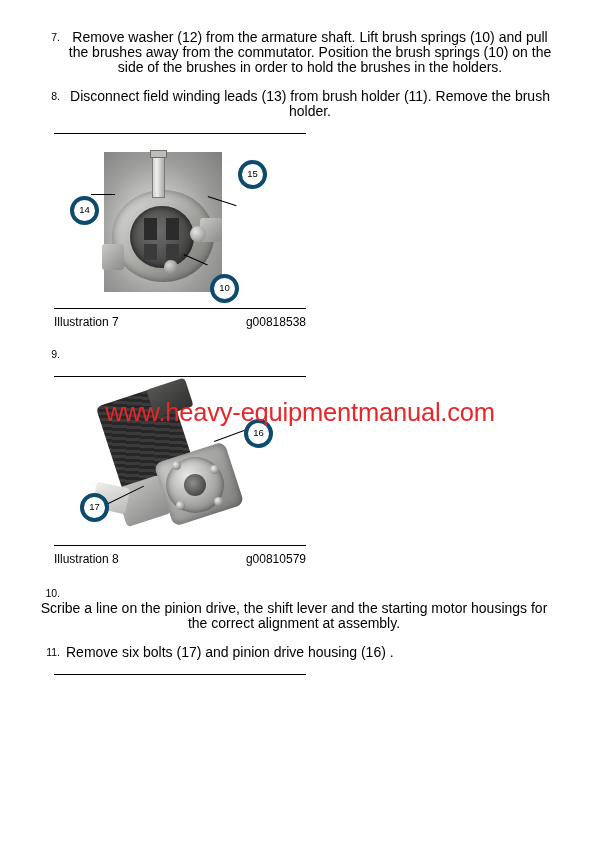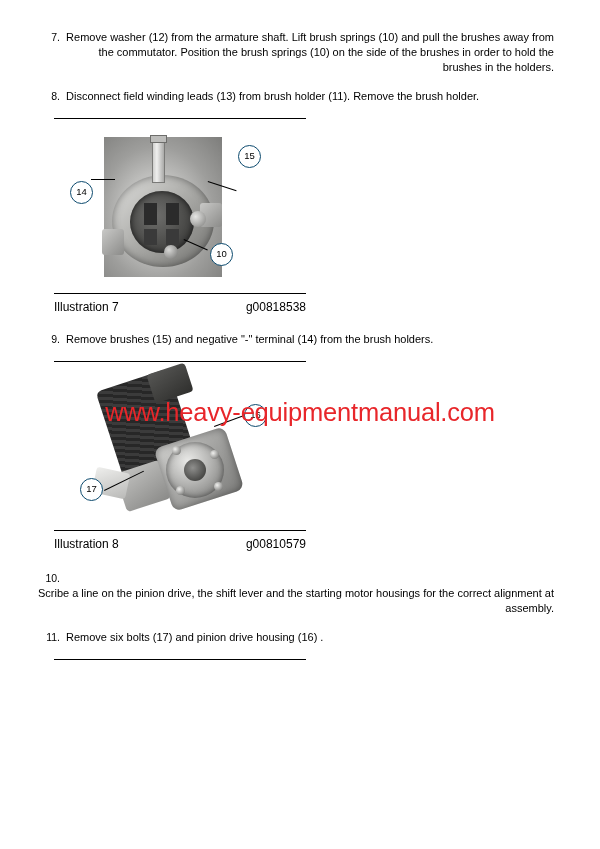--- a/index.html
+++ b/index.html
@@ -30,23 +30,23 @@
   }
   .step-num {
     width: 26px;
     min-width: 26px;
     text-align: right;
     padding-right: 6px;
     font-size: 10.5px;
     line-height: 15px;
   }
   .step-text {
-    font-size: 11px;
+    font-size: 14px;
     line-height: 15px;
-    text-align: right;
+    text-align: center;
     padding-right: 4px;
   }
 
   
   .figure {
     margin: 14px 0 0 20px;
     width: 252px;
   }
   .fig-rule {
     border-top: 1px solid #000;
@@ -226,21 +226,21 @@
     width: 40px; height: 30px;
     background: linear-gradient(160deg,#565654,#2f2f2d);
     transform: rotate(-18deg);
     border-radius: 4px;
   }
 
   
   .callout {
     position: absolute;
     width: 21px; height: 21px;
-    border: 1px solid #0c4a6e;
+    border: 4px solid #0c4a6e;
     border-radius: 50%;
     background: #ffffff;
     font-size: 9.5px;
     line-height: 19px;
     text-align: center;
     z-index: 5;
   }
   .leader {
     position: absolute;
     background: #000;
@@ -297,33 +297,32 @@
           <div class="knob-r"></div>
           <div class="knob-b"></div>
         </div>
 
         <div class="leader" style="left:37px; top:60px; width:24px;"></div>
         <div class="leader" style="left:154px; top:62px; width:30px; transform:rotate(18deg);"></div>
         <div class="leader" style="left:130px; top:120px; width:26px; transform:rotate(24deg);"></div>
 
         <div class="callout" style="left:16px; top:62px;">14</div>
         <div class="callout" style="left:184px; top:26px;">15</div>
-        <div class="callout" style="left:156px; top:124px;">10</div>
+        <div class="callout" style="left:156px; top:140px;">10</div>
       </div>
     </div>
     <div class="fig-rule"></div>
     <div class="fig-caption">
       <span>Illustration 7</span>
       <span>g00818538</span>
     </div>
   </div>
 
   <div class="step" style="margin-top:18px;">
     <div class="step-num">9.</div>
-    <div class="step-text">Remove brushes (15) and negative "-" terminal (14) from the brush holders.</div>
   </div>
 
   <div class="figure">
     <div class="fig-rule"></div>
     <div class="fig-body small">
       <div class="ill8-wrap">
         <div class="motor-body"></div>
         <div class="solenoid"></div>
         <div class="nose"></div>
         <div class="lever"></div>

